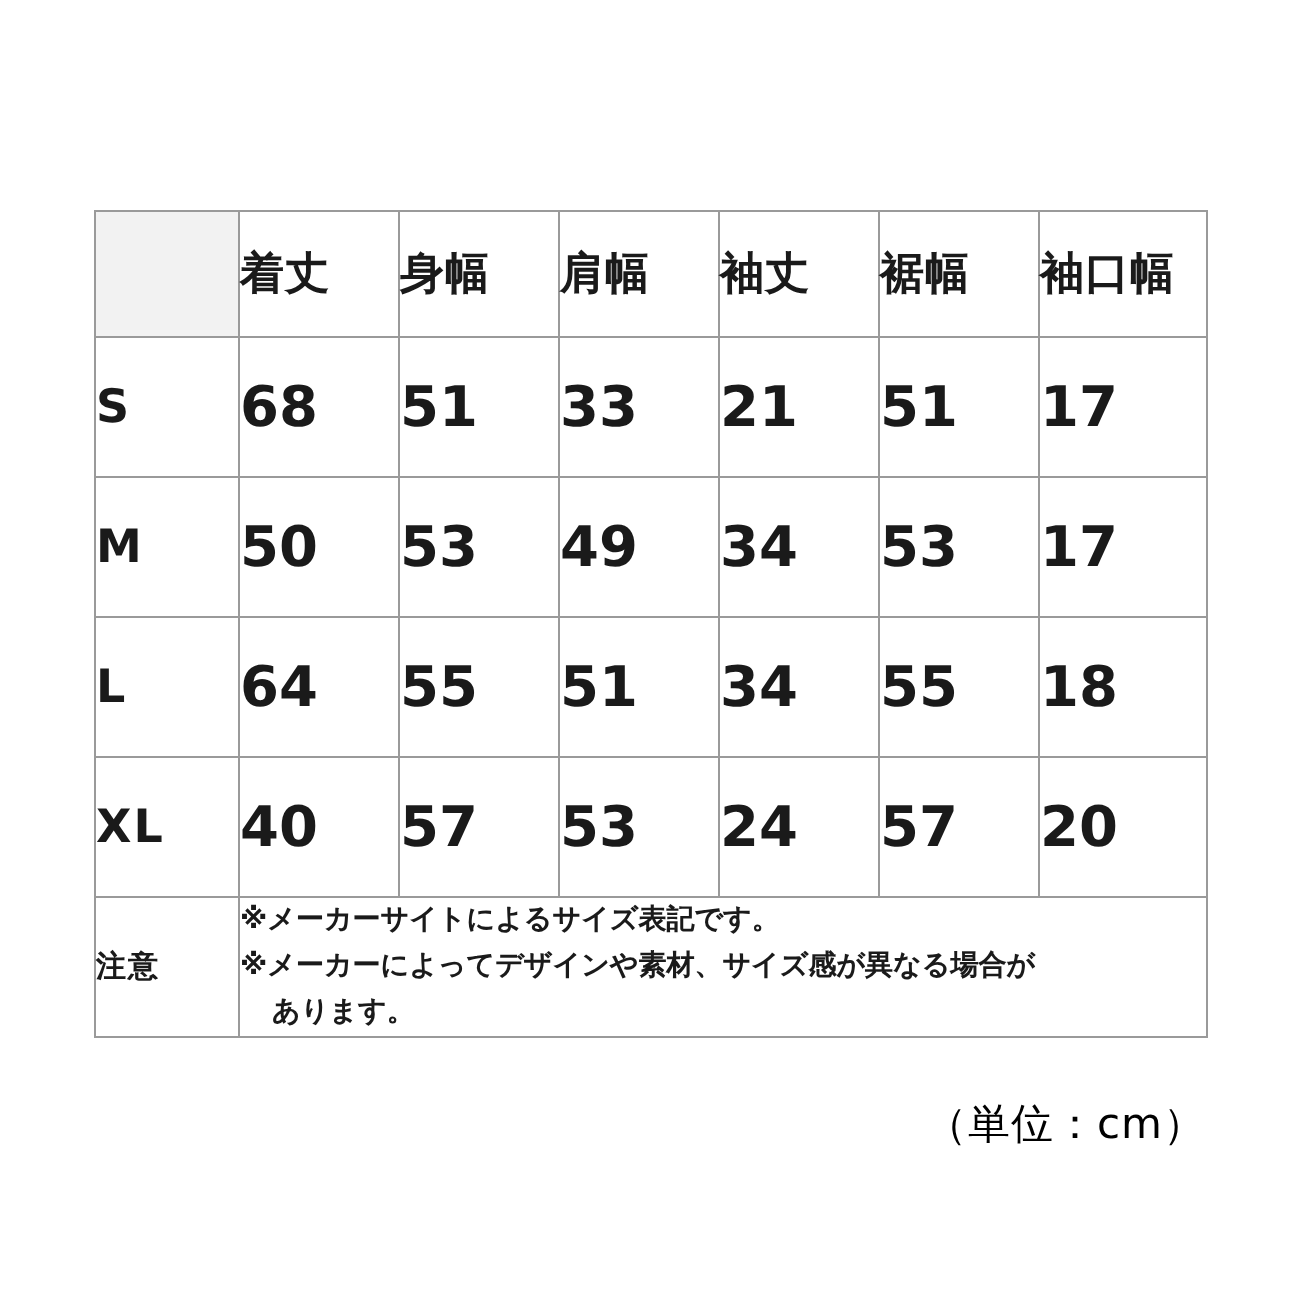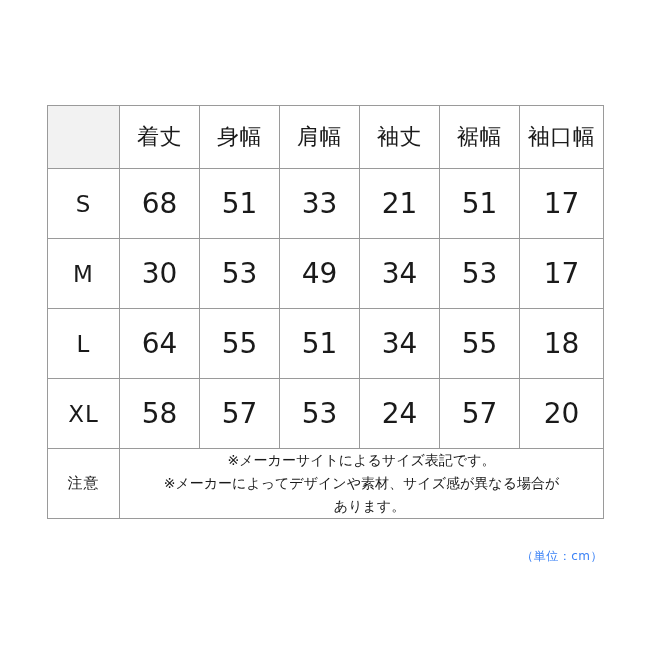--- a/index.html
+++ b/index.html
@@ -27,23 +27,22 @@
     width: 556px;
   }
   table.size-table {
     border-collapse: collapse;
     width: 556px;
     table-layout: fixed;
   }
   table.size-table td,
   table.size-table th {
     border: 1px solid #9a9a9a;
-    text-align: center;
     vertical-align: middle;
-    font-weight: normal;
+    font-weight: bold;
     padding: 0;
     background: #ffffff;
   }
   
   col.c-label { width: 72px; }
   col.c-data  { width: 80px; }
   col.c-data6 { width: 84px; }
 
   thead td {
     height: 62px;
@@ -84,22 +83,22 @@
   }
   .note-line.indent {
     padding-left: 16px;
   }
   .unit {
     position: absolute;
     left: 47px;
     top: 548px;
     width: 556px;
     text-align: right;
-    font-size: 12px;
-    color: #3b82f6;
+    font-size: 21px;
+    color: #000000;
     letter-spacing: 0.5px;
   }
 </style>
 </head>
 <body>
 
 <div class="page">
 
   <div class="table-wrap">
     <table class="size-table">
@@ -128,39 +127,39 @@
           <td class="row-label">S</td>
           <td class="value">68</td>
           <td class="value">51</td>
           <td class="value">33</td>
           <td class="value">21</td>
           <td class="value">51</td>
           <td class="value">17</td>
         </tr>
         <tr class="size-row">
           <td class="row-label">M</td>
-          <td class="value">30</td>
+          <td class="value">50</td>
           <td class="value">53</td>
           <td class="value">49</td>
           <td class="value">34</td>
           <td class="value">53</td>
           <td class="value">17</td>
         </tr>
         <tr class="size-row">
           <td class="row-label">L</td>
           <td class="value">64</td>
           <td class="value">55</td>
           <td class="value">51</td>
           <td class="value">34</td>
           <td class="value">55</td>
           <td class="value">18</td>
         </tr>
         <tr class="size-row">
           <td class="row-label">XL</td>
-          <td class="value">58</td>
+          <td class="value">40</td>
           <td class="value">57</td>
           <td class="value">53</td>
           <td class="value">24</td>
           <td class="value">57</td>
           <td class="value">20</td>
         </tr>
         <tr>
           <td class="note-label">注意</td>
           <td class="note-body" colspan="6">
             <div class="note-line">※メーカーサイトによるサイズ表記です。</div>

